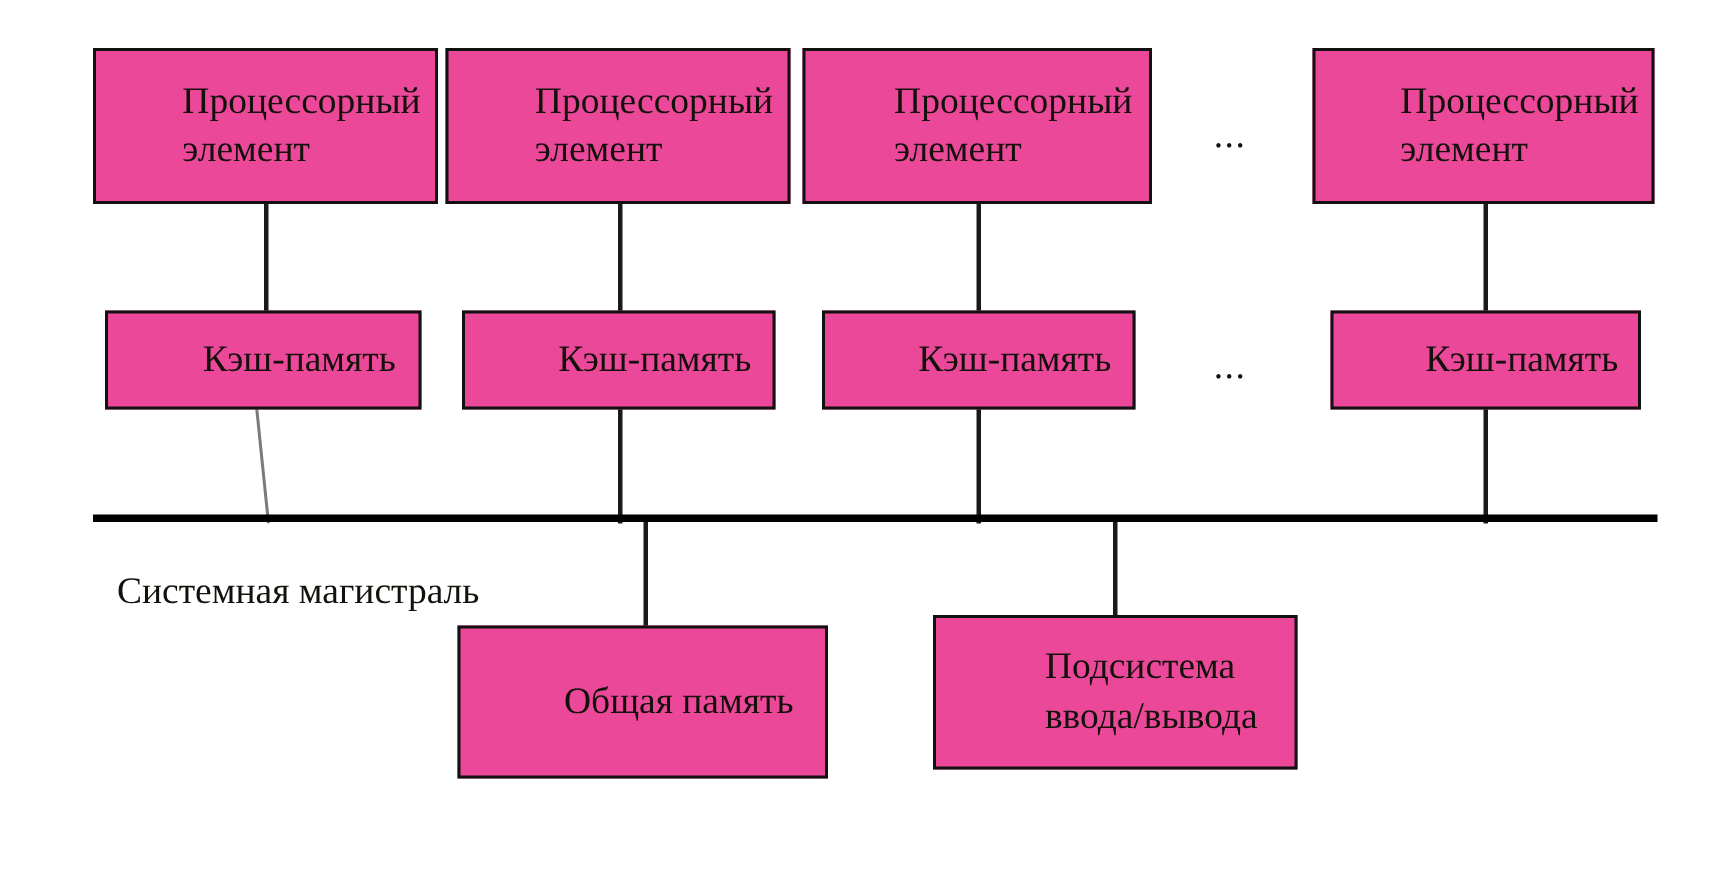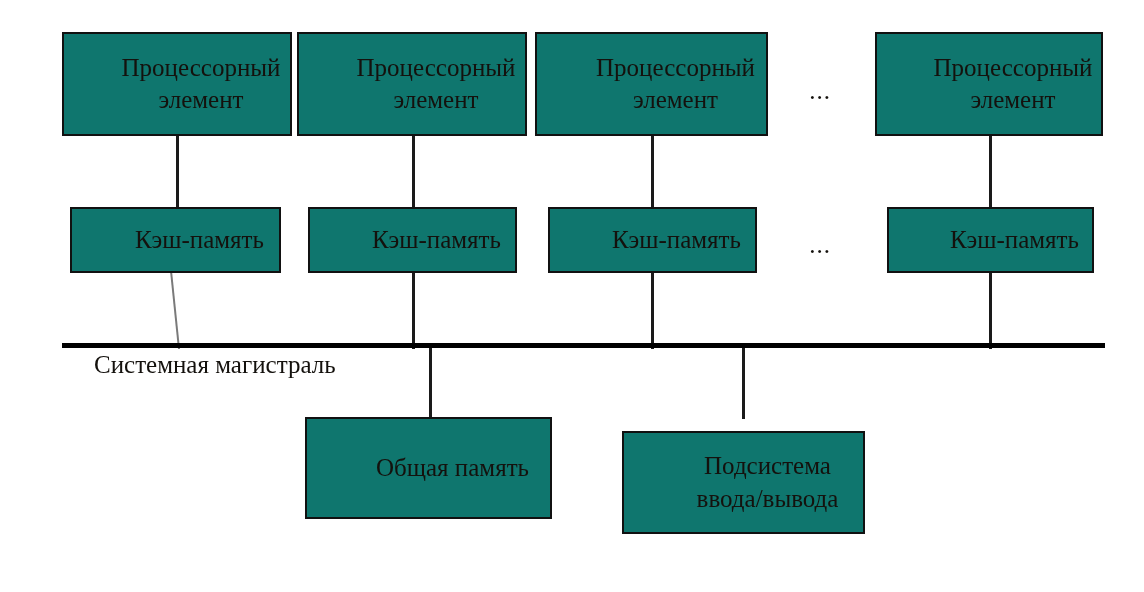--- a/index.html
+++ b/index.html
@@ -15,25 +15,25 @@
     position: relative;
     width: 1144px;
     height: 592px;
     background: #ffffff;
     overflow: hidden;
   }
   .node-box {
     position: absolute;
     box-sizing: border-box;
     border: 2px solid #111111;
-    background: #0f766e;
+    background: #ec4899;
     display: flex;
     align-items: center;
     justify-content: center;
-    text-align: center;
+    text-align: left;
     line-height: 1.22;
     font-size: 25px;
     color: #14110d;
     z-index: 3;
     white-space: pre-line;
     padding-left: 48px;
   }
   .node-box.two-line { line-height: 1.30; }
   .connector {
     position: absolute;
@@ -99,23 +99,23 @@
 
   <svg style="position:absolute; left:160px; top:271px; width:30px; height:78px; z-index:1;" viewBox="0 0 30 78" preserveAspectRatio="none">
     <line x1="11" y1="0" x2="19" y2="78" stroke="#7a7a7a" stroke-width="2"></line>
   </svg>
   <div class="connector" style="left:412px; top:271px; width:3px; height:78px;"></div>
   <div class="connector" style="left:651px; top:271px; width:3px; height:78px;"></div>
   <div class="connector" style="left:989px; top:271px; width:3px; height:78px;"></div>
 
   <div class="bus-line" style="left:62px; top:343px; width:1043px; height:5px;"></div>
 
-  <div class="bus-label" style="left:78px; top:352px;margin-left:16px;">Системная магистраль</div>
+  <div class="bus-label" style="left:78px; top:382px;">Системная магистраль</div>
 
   <div class="connector" style="left:429px; top:346px; width:3px; height:73px;"></div>
   <div class="connector" style="left:742px; top:346px; width:3px; height:73px;"></div>
 
   <div class="node-box" style="left:305px; top:417px; width:247px; height:102px;">Общая память</div>
 
-  <div class="node-box two-line" style="left:622px; top:431px; width:243px; height:103px;">Подсистема
+  <div class="node-box two-line" style="left:622px; top:410px; width:243px; height:103px;">Подсистема
 ввода/вывода</div>
 
 </div>
 
 </body></html>

